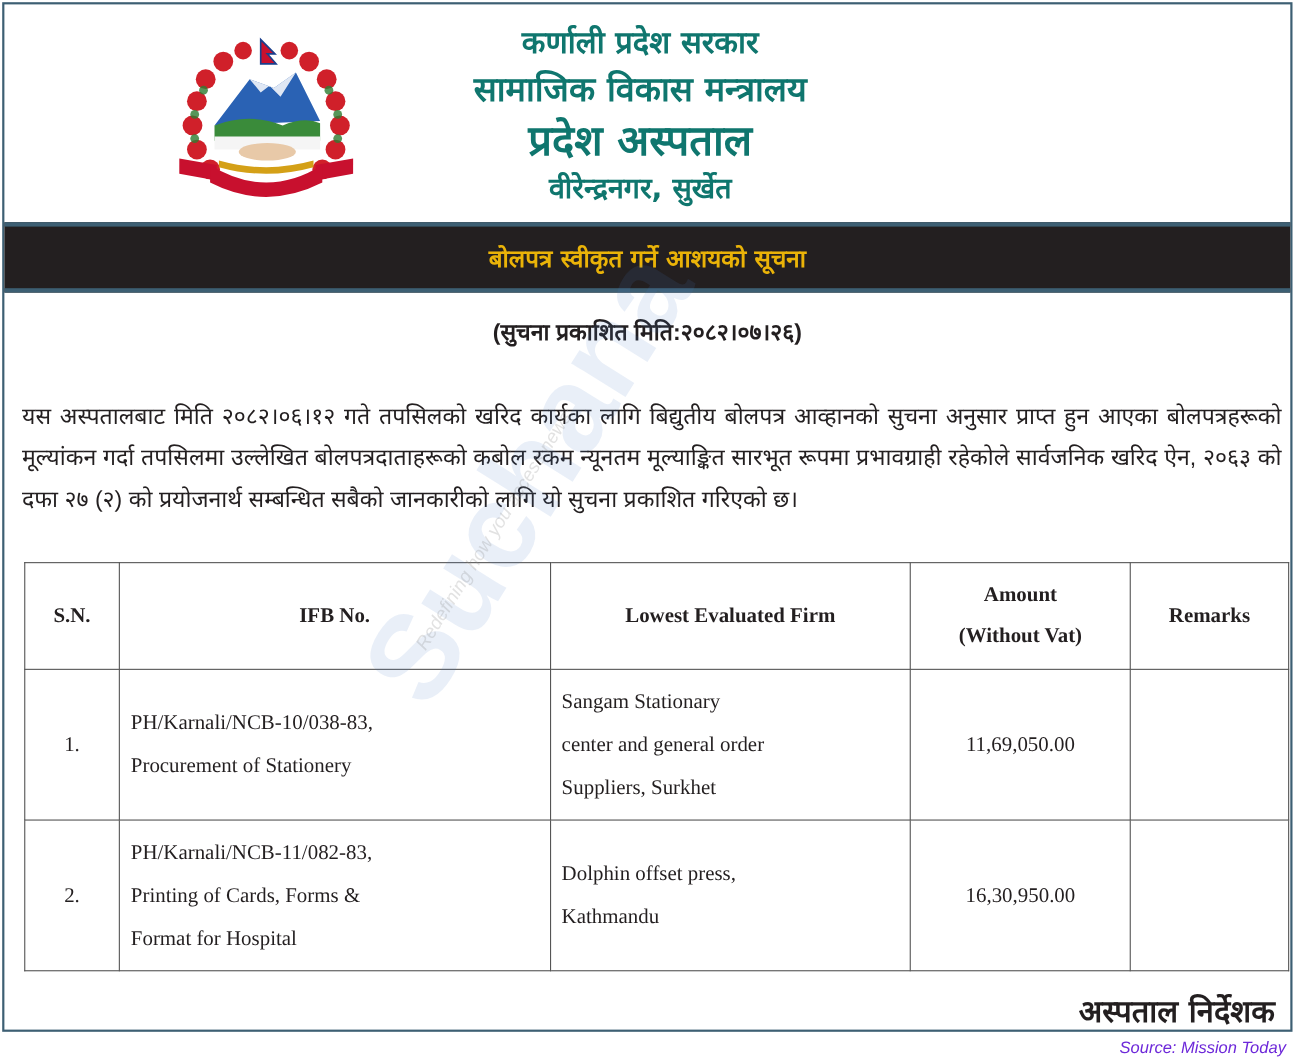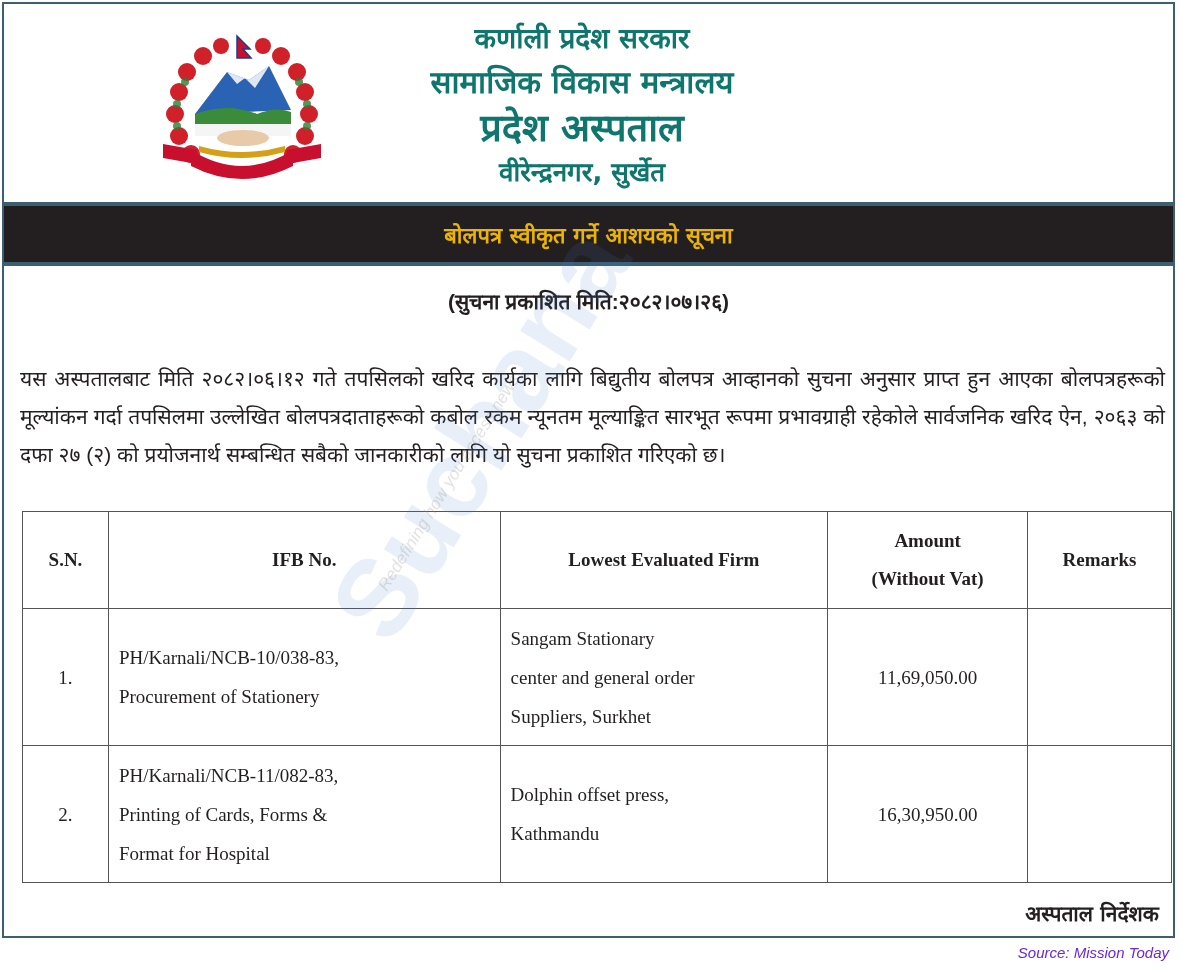--- a/index.html
+++ b/index.html
@@ -44,21 +44,21 @@
   }
   table.bids th, table.bids td { border: 1.5px solid #555; }
   table.bids th { font-weight: bold; height: 94px; text-align: center; line-height: 38px; }
   table.bids td { line-height: 39px; vertical-align: middle; }
   td.sn, td.amt { text-align: center; }
   td.txt { text-align: left; padding-left: 10px; }
   tr.r1 td { height: 134px; }
   tr.r2 td { height: 134px; }
   .signer {
     position: absolute; right: 14px; top: 895px;
-    font-family: "DejaVu Sans", sans-serif; font-size: 21px; font-weight: bold;
+    font-family: "DejaVu Sans", sans-serif; font-size: 28px; font-weight: bold;
   }
   .source {
     position: absolute; right: 12px; top: 944px;
     font-family: "Liberation Sans", sans-serif; font-size: 15px; font-style: italic; color: #6d28d9;
   }
   .wm {
     position: absolute; pointer-events: none;
     font-family: "Liberation Sans", sans-serif; color: rgba(70,120,200,0.12);
     transform: rotate(-58deg); transform-origin: left top;
   }

